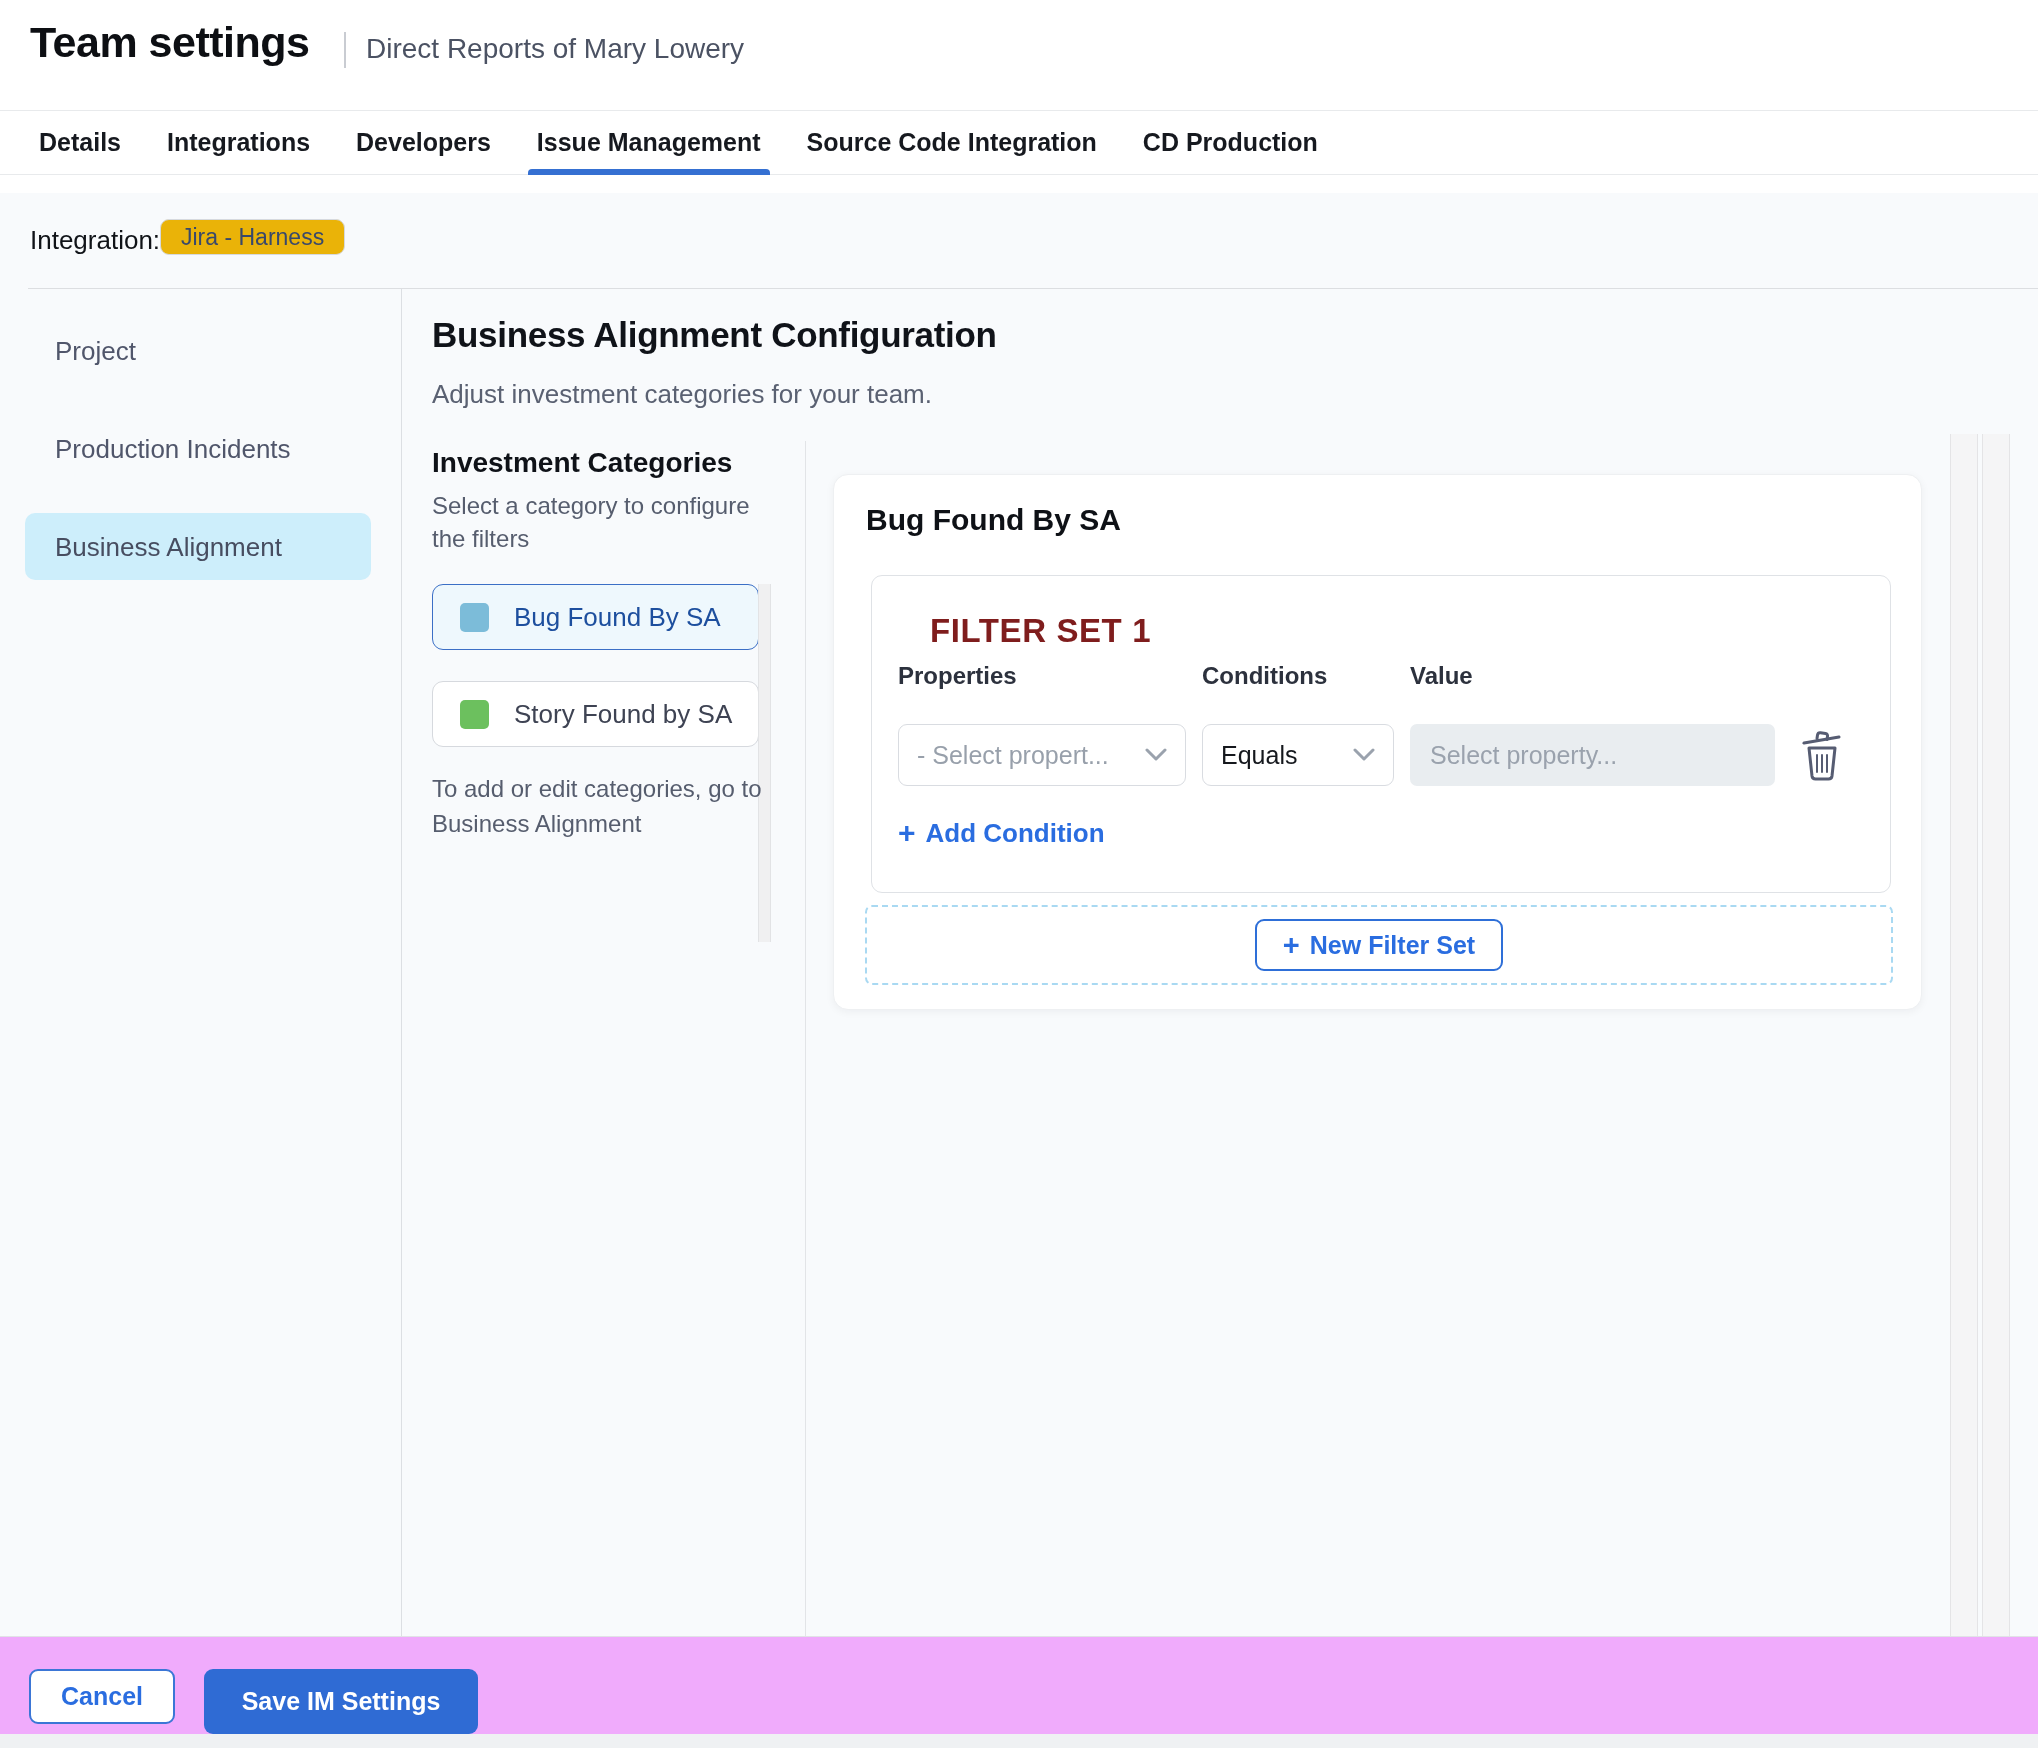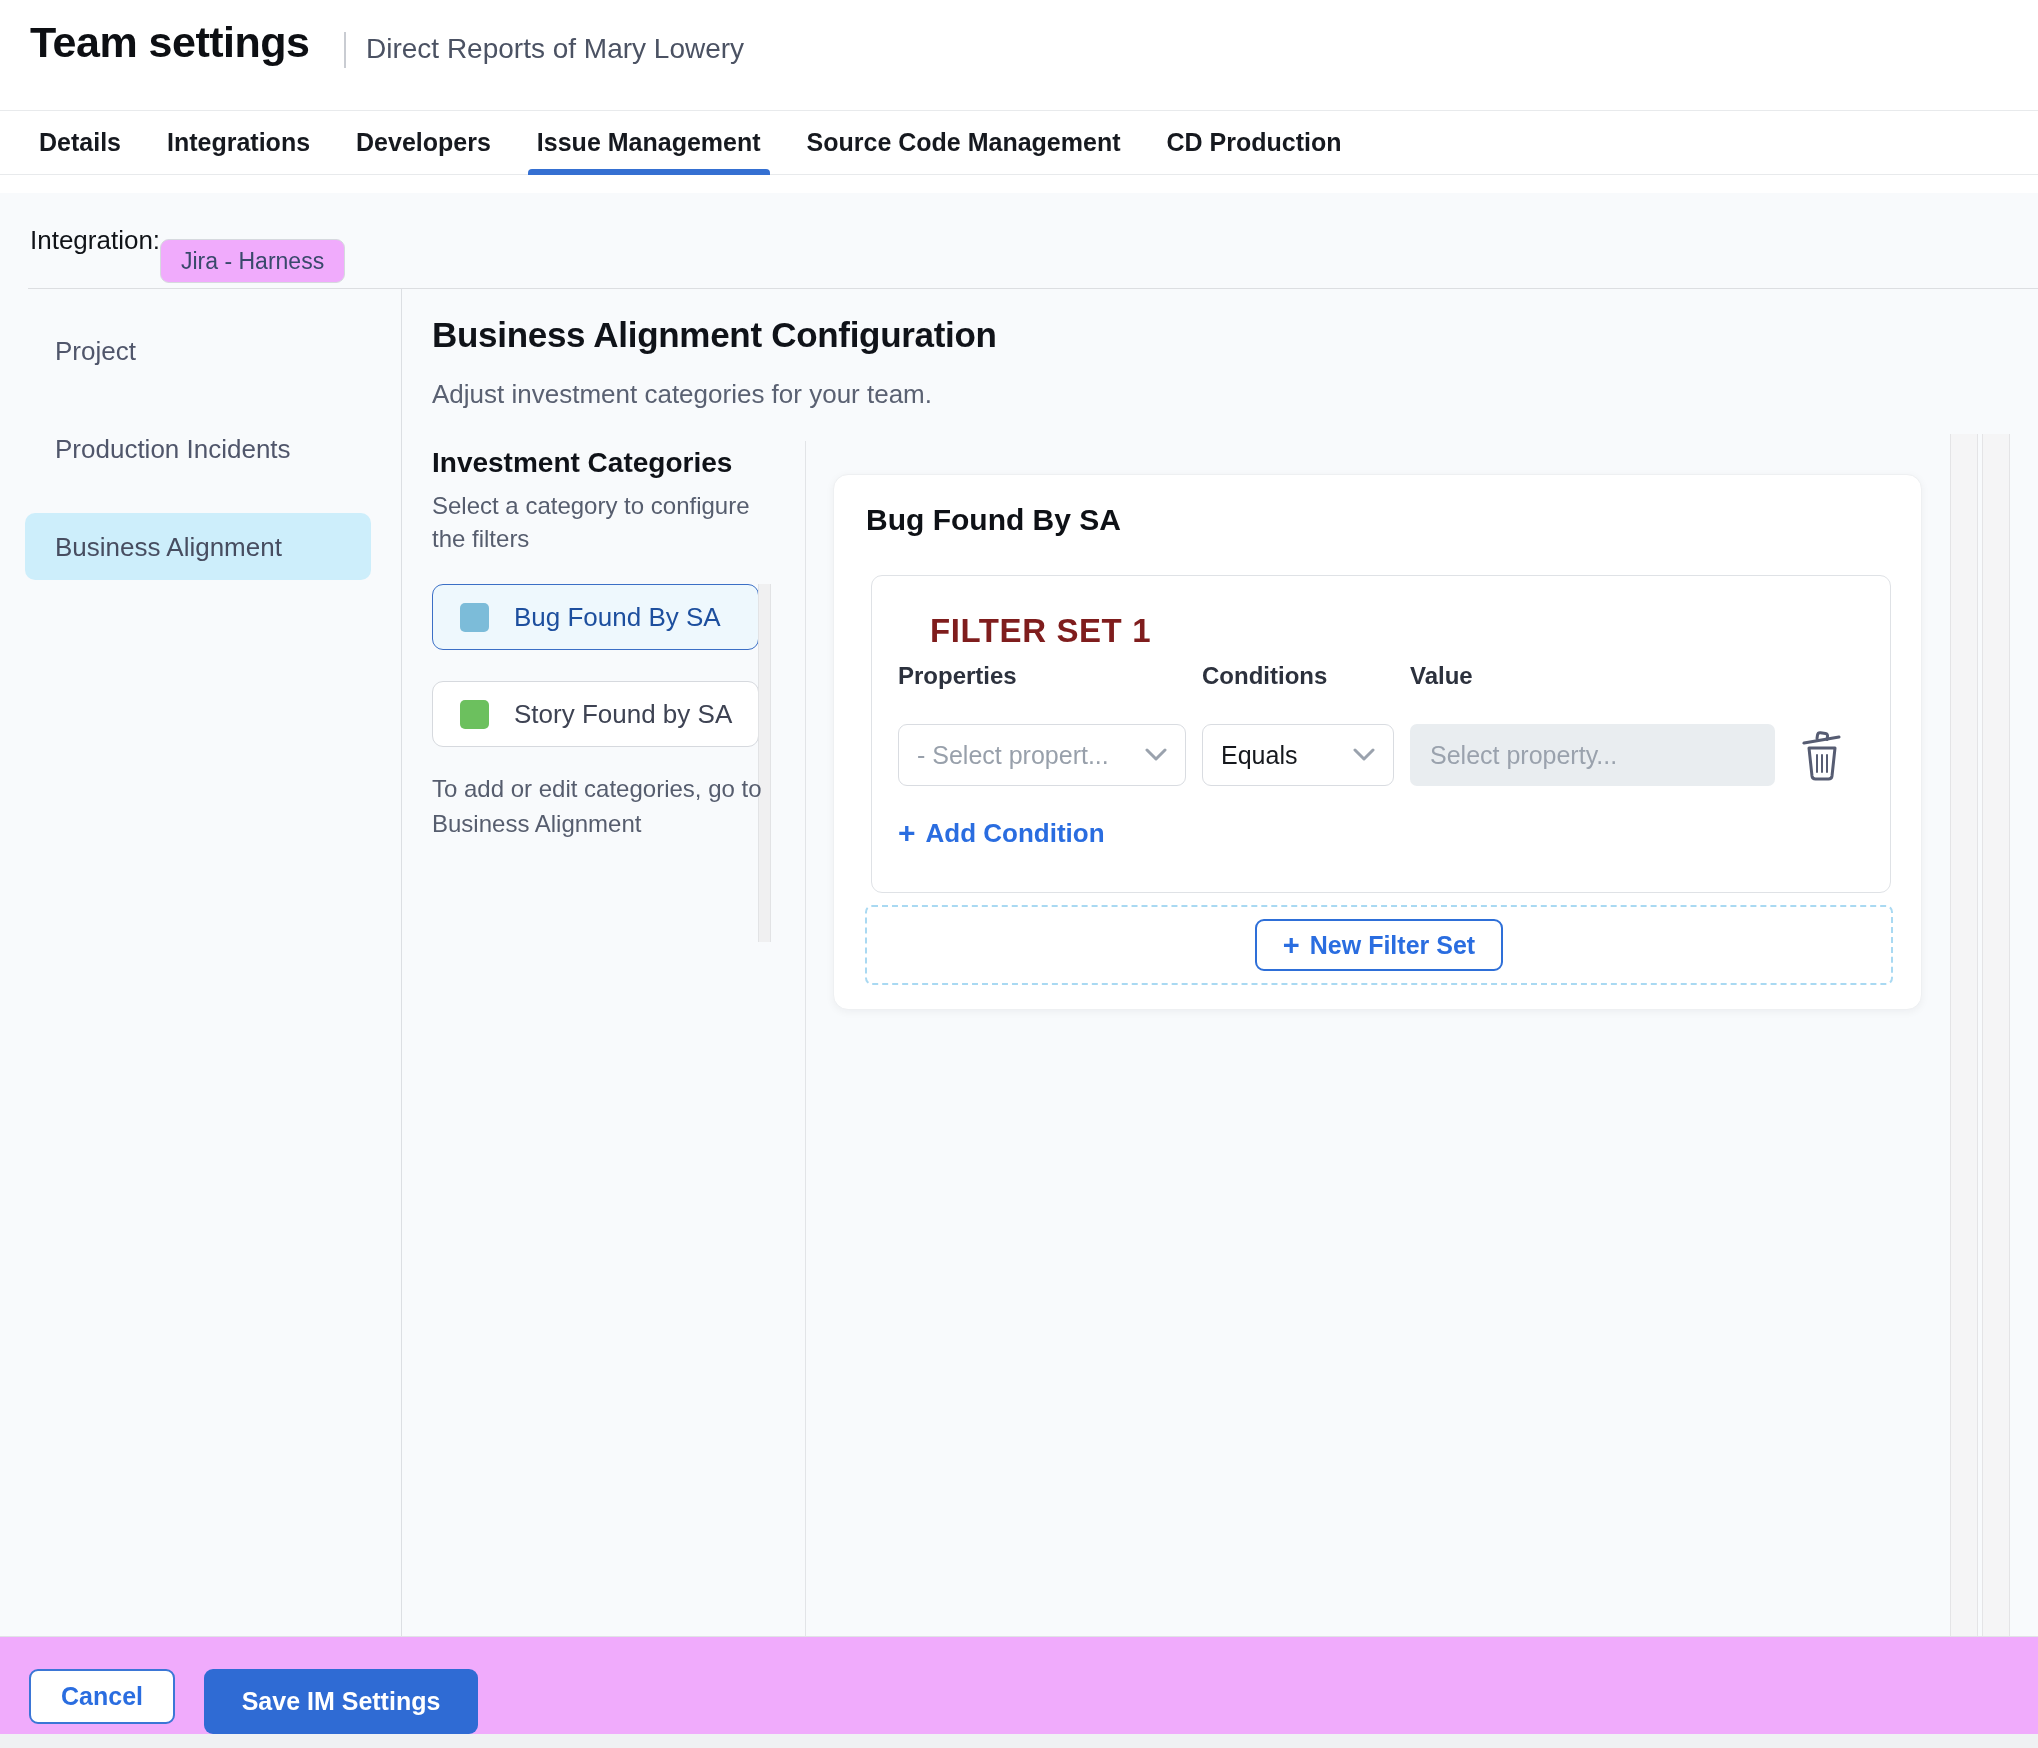--- a/index.html
+++ b/index.html
@@ -18,23 +18,23 @@
             border-top: 1px solid #e8eaec; border-bottom: 1px solid #e8eaec;
             display: flex; align-items: stretch; padding-left: 30px; }
   .tab { position: relative; display: flex; align-items: center; padding: 0 9px; margin-right: 28px;
          font-size: 25px; font-weight: 700; color: #16191f; cursor: pointer; white-space: nowrap; }
   .tab.active::after { content: ""; position: absolute; left: 0; right: 0; bottom: -1px; height: 6px;
                        background: #3570d2; border-radius: 4px 4px 0 0; }
 
   
   .content { position: absolute; top: 193px; left: 0; width: 100%; height: 1443px; background: #f8fafc; }
   .integration-label { position: absolute; left: 30px; top: 32px; font-size: 26px; color: #101318; }
-  .integration-chip { position: absolute; left: 160px; top: 26px; height: 44px; padding: 0 20px;
-                      display: flex; align-items: center; background: #f0abfc; border: 1px solid #d6d9de;
-                      border-radius: 9px; font-size: 23px; color: #39496b; cursor: pointer; margin-top: 20px; }
+  .integration-chip { position: absolute; left: 160px; top: 26px; height: 36px; padding: 0 20px;
+                      display: flex; align-items: center; background: #eab308; border: 1px solid #d6d9de;
+                      border-radius: 9px; font-size: 23px; color: #39496b; cursor: pointer; }
   .h-divider { position: absolute; top: 95px; left: 28px; right: 0; height: 1px; background: #dcdee1; }
   .v-divider-1 { position: absolute; left: 401px; top: 96px; height: 1347px; width: 1px; background: #dcdfe3; }
   .v-divider-2 { position: absolute; left: 805px; top: 248px; height: 1195px; width: 1px; background: #e2e4e7; }
 
   
   .nav-item { position: absolute; left: 55px; font-size: 26px; color: #50566b; cursor: pointer; }
   .nav-highlight { position: absolute; left: 25px; top: 320px; width: 346px; height: 67px;
                    background: #cdeefb; border-radius: 10px; }
   .nav-project { top: 143px; }
   .nav-incidents { top: 241px; }
@@ -124,21 +124,21 @@
     <div class="page-title">Team settings</div>
     <div class="title-sep"></div>
     <div class="page-subtitle">Direct Reports of Mary Lowery</div>
   </div>
 
   <div class="tabbar">
     <div class="tab">Details</div>
     <div class="tab">Integrations</div>
     <div class="tab">Developers</div>
     <div class="tab active">Issue Management</div>
-    <div class="tab">Source Code Management</div>
+    <div class="tab">Source Code Integration</div>
     <div class="tab">CD Production</div>
   </div>
 
   <div class="content">
 
     <div class="integration-label">Integration:</div>
     <div class="integration-chip">Jira - Harness</div>
 
     <div class="h-divider"></div>
     <div class="v-divider-1"></div>

